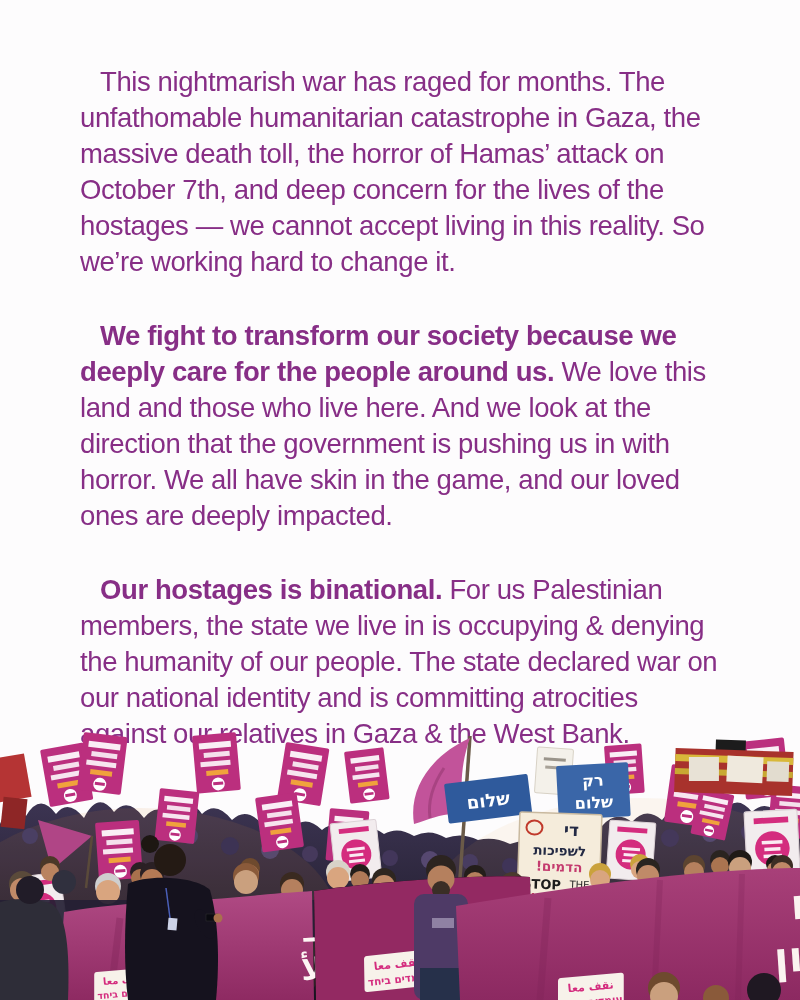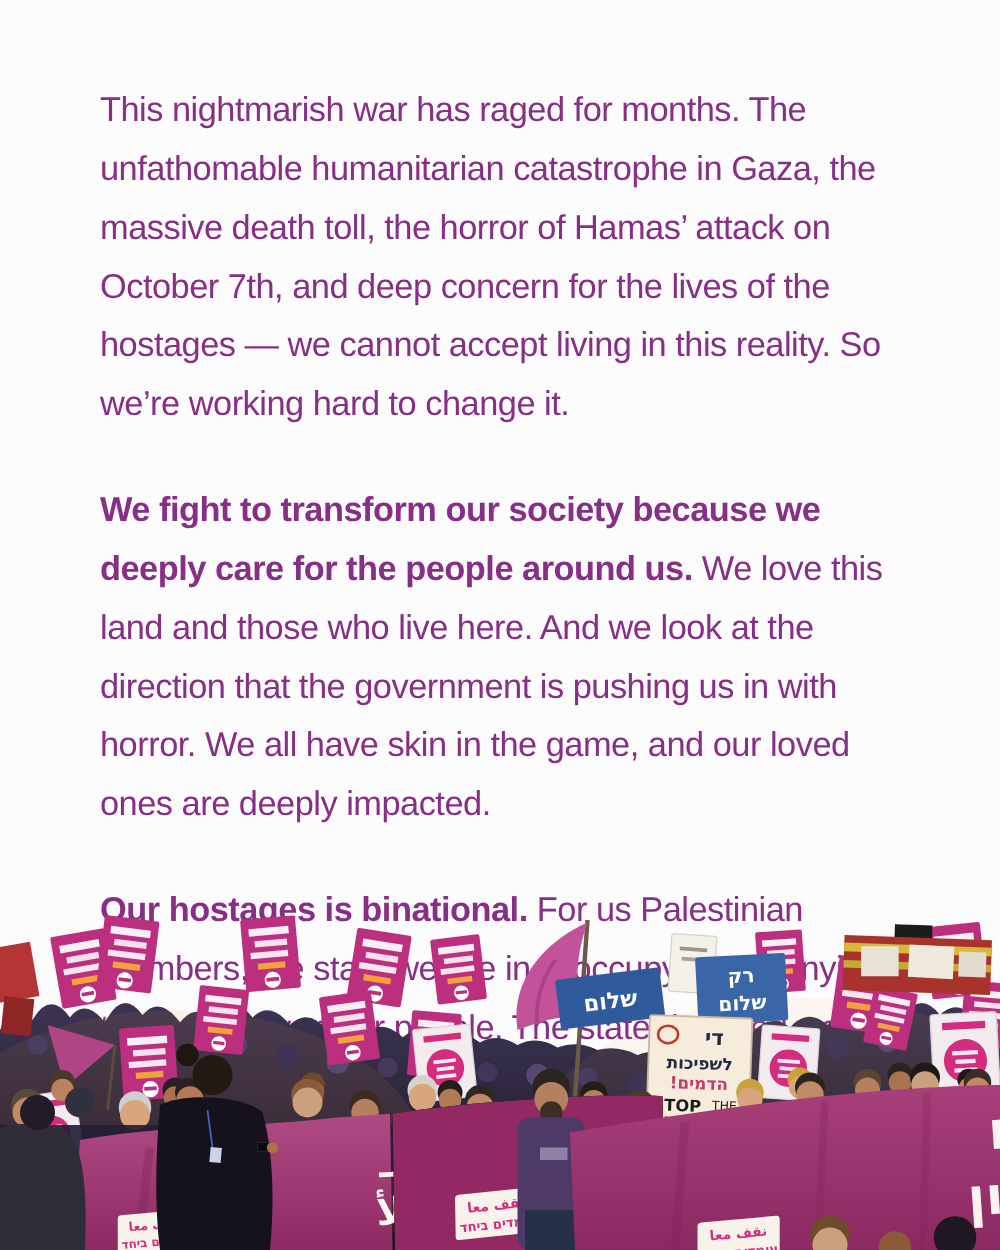--- a/index.html
+++ b/index.html
@@ -4,24 +4,24 @@
 <style>
   html,body{margin:0;padding:0;}
   body{
     width:800px;height:1000px;position:relative;overflow:hidden;
     background:#fdfcfd;
     font-family:"Liberation Sans",sans-serif;
   }
   .text-block{
     position:absolute;left:80px;top:64px;width:648px;
     color:#872e86;
-    font-size:27.5px;line-height:47px;letter-spacing:-0.4px;
+    font-size:27.5px;line-height:36px;letter-spacing:-0.4px;
   }
   .text-block p{margin:0 0 38px 0;}
-  .text-block strong{font-weight:700;}
+  .text-block strong{font-weight:700;margin-left:20px;}
   .photo{
     position:absolute;left:0;top:728px;width:800px;height:272px;
   }
   svg text{font-family:"DejaVu Sans",sans-serif;}
   .rtl{direction:rtl;}
 </style>
 </head>
 <body>
 
 <div class="text-block" style="color: rgb(135, 46, 134);">

